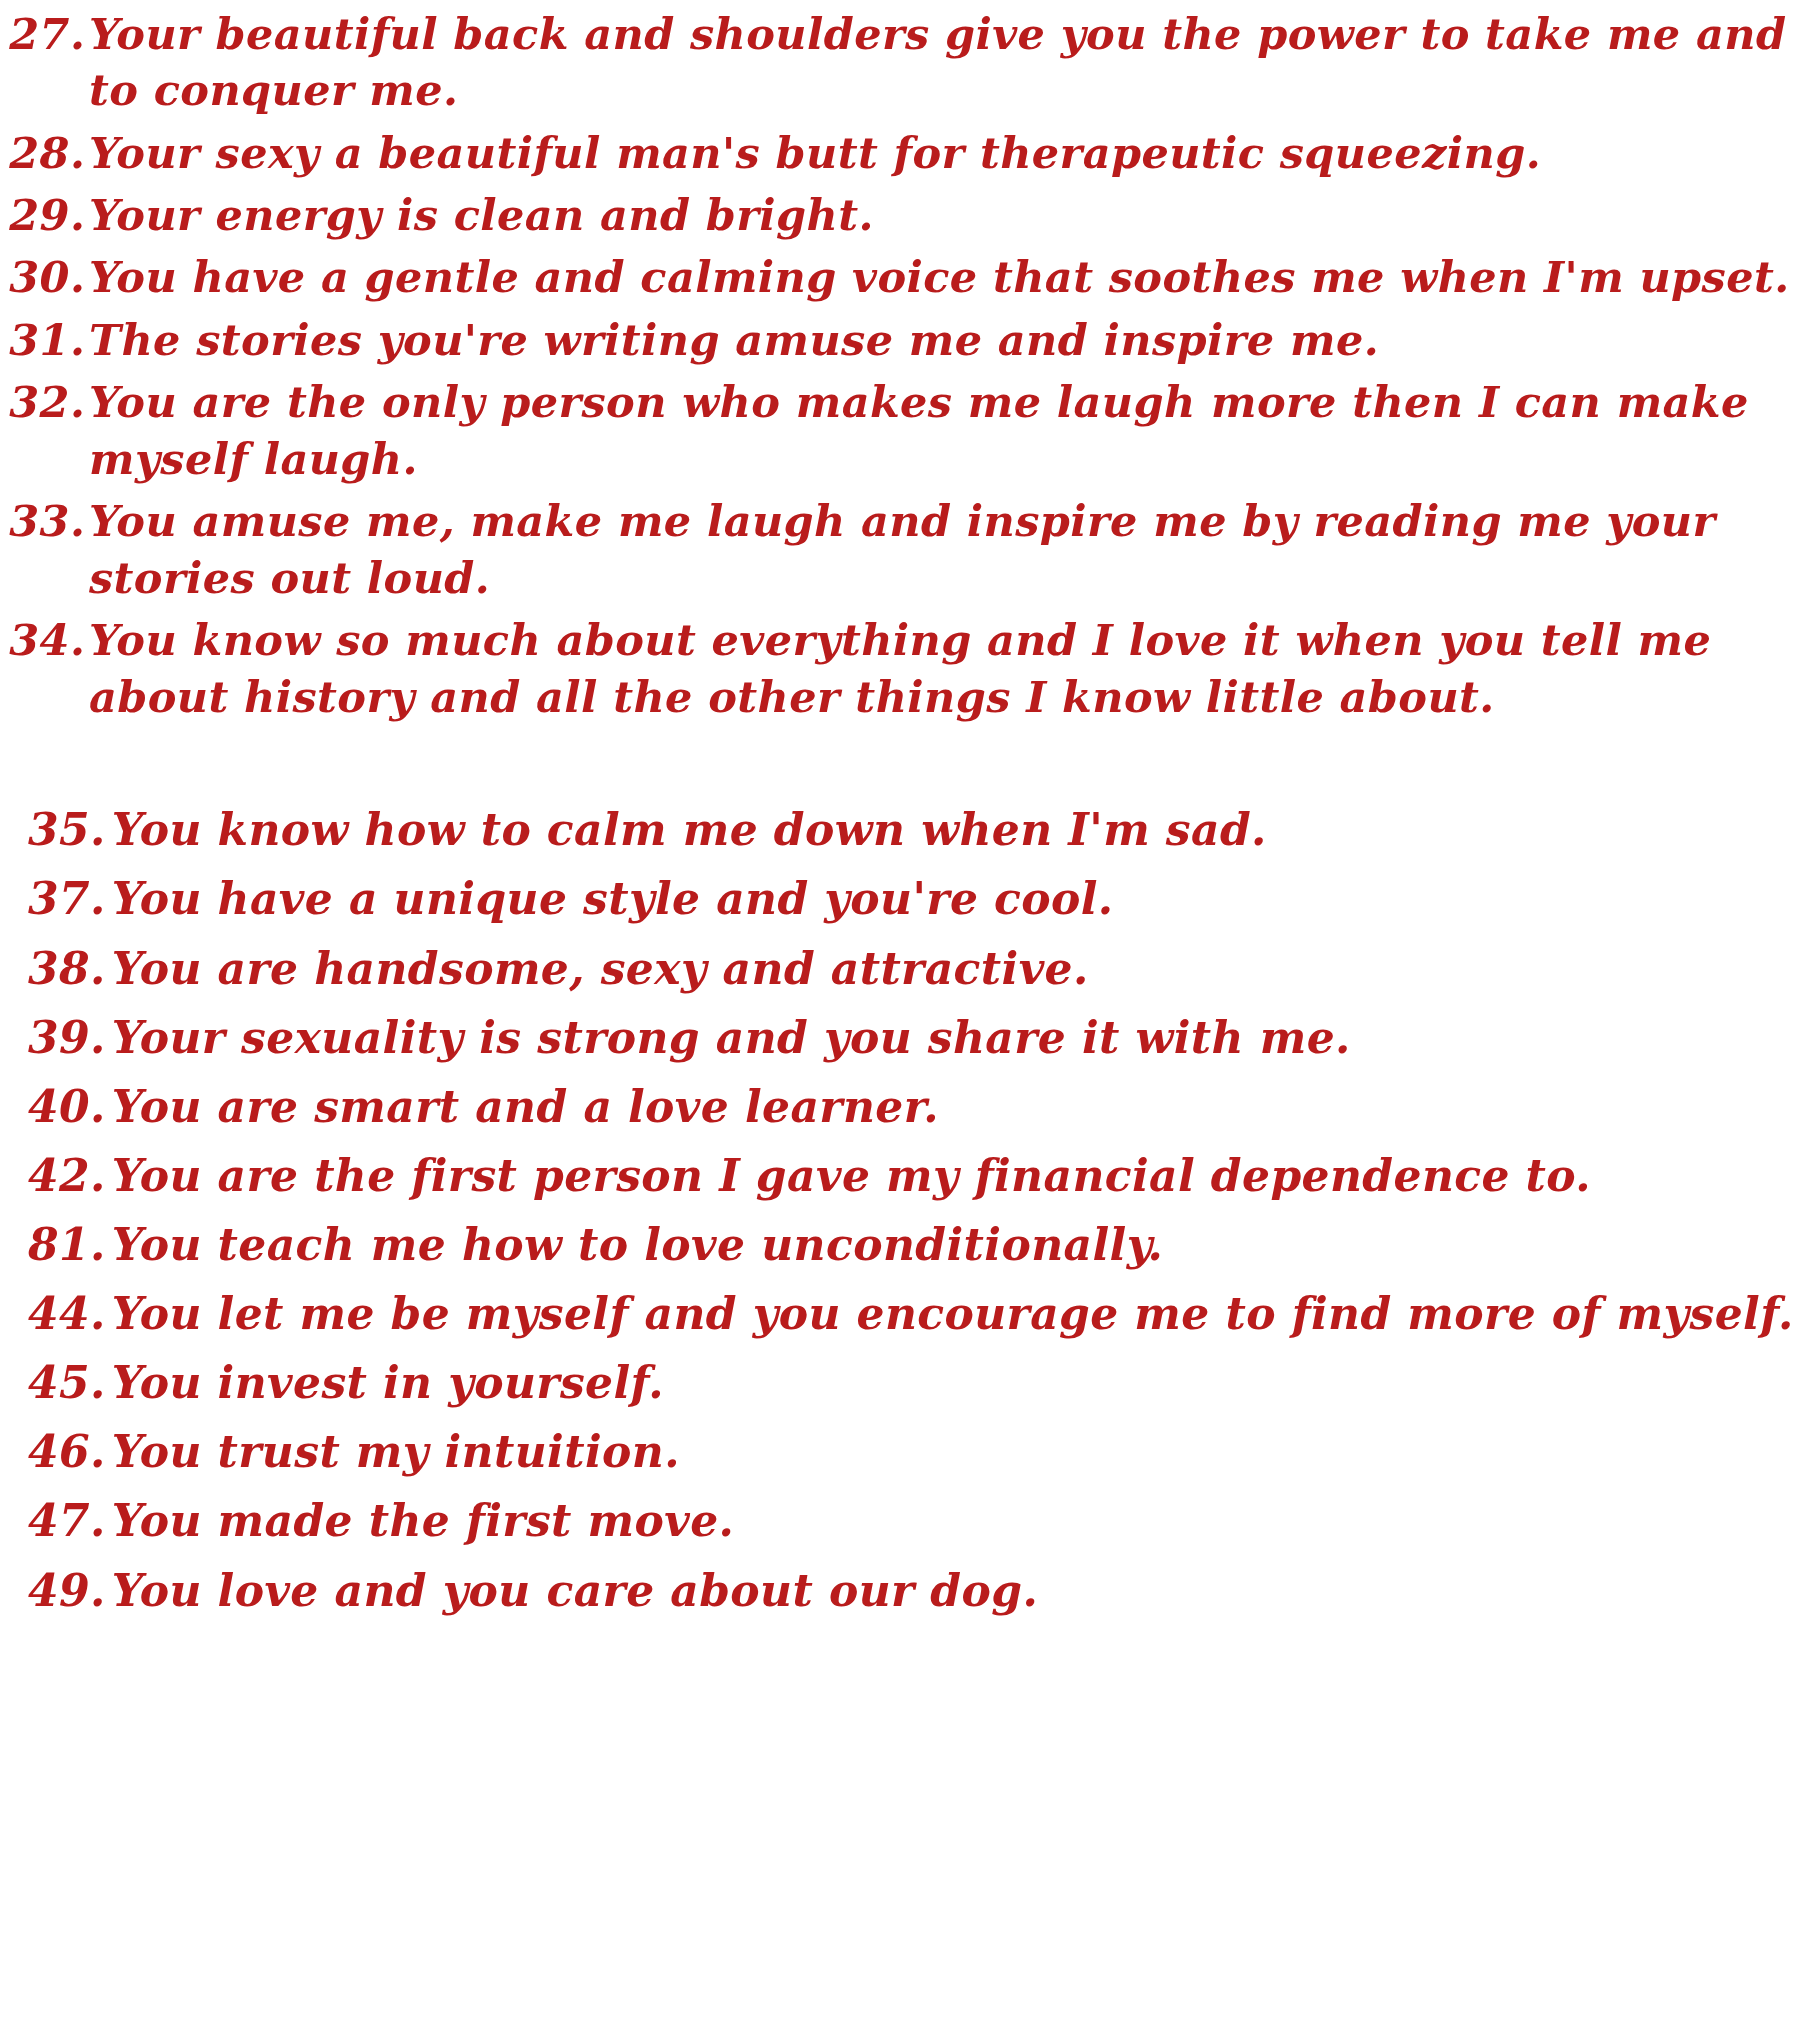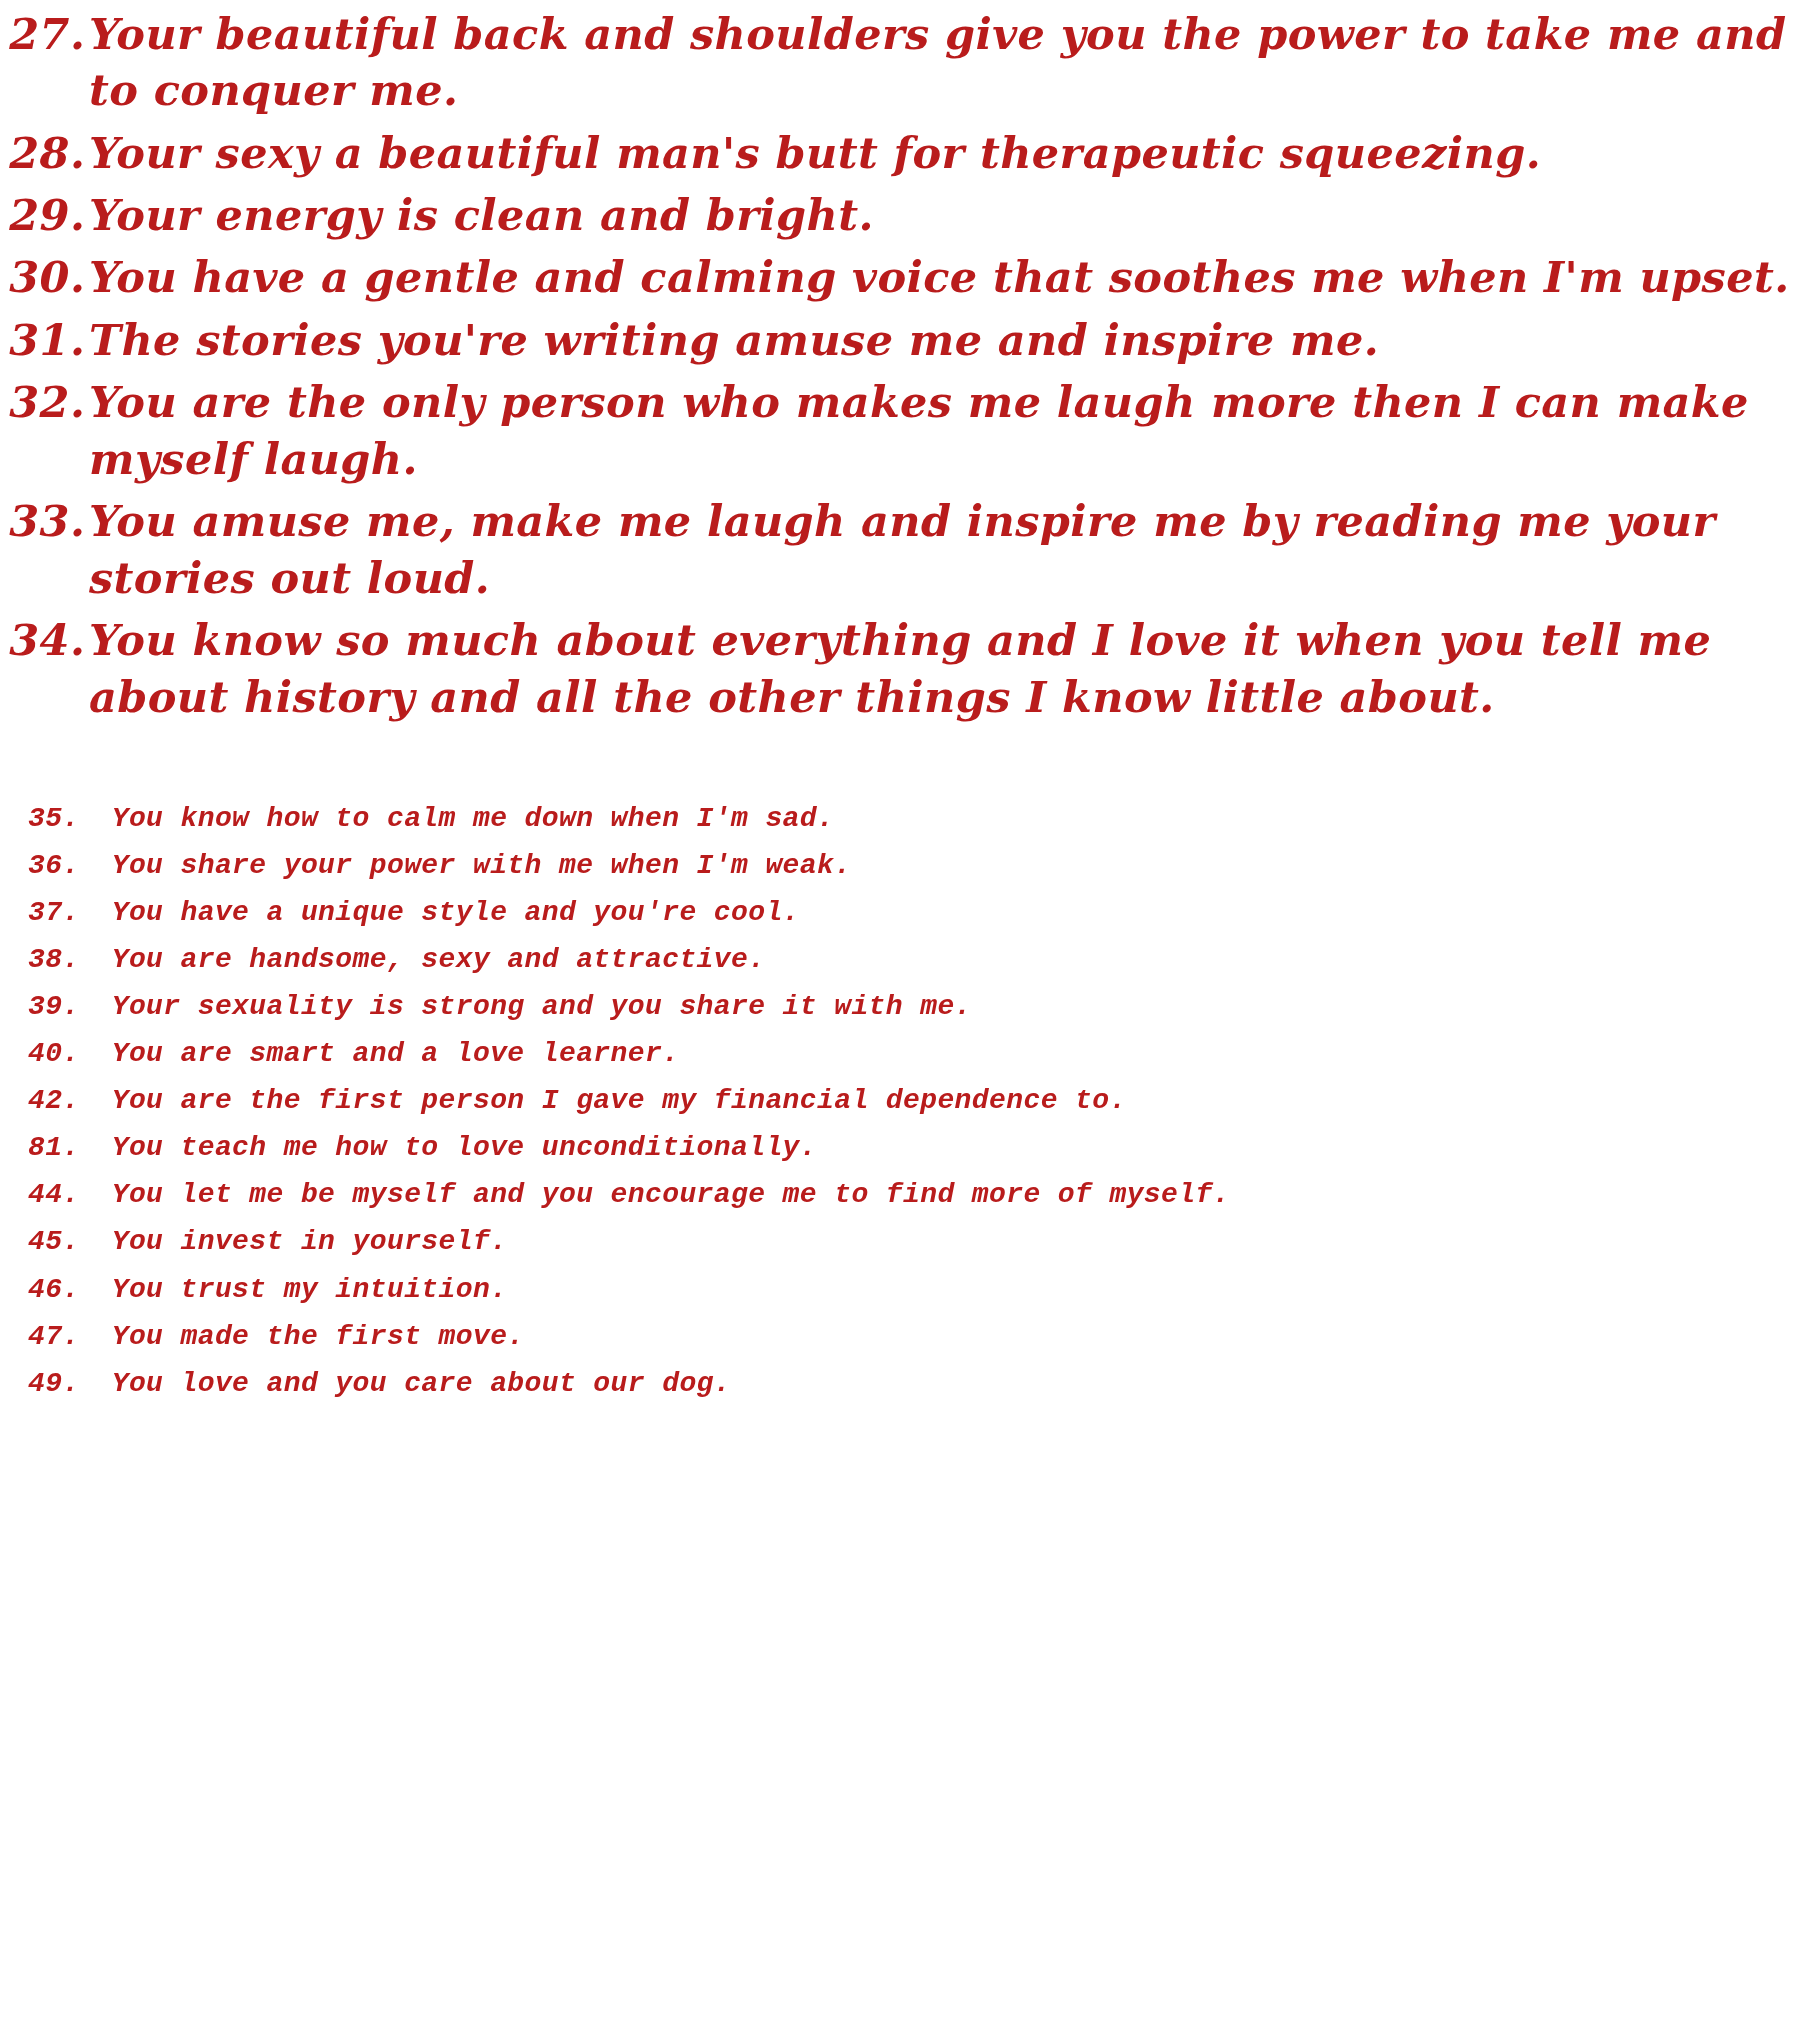--- a/index.html
+++ b/index.html
@@ -50,24 +50,23 @@
     min-width: 73px;
     text-align: left;
     font-style: italic;
     font-weight: 700;
   }
   .item .txt {
     flex: 1 1 auto;
     padding-left: 3.7px;
   }
   .block-two .item {
-    font-size: 28px;
+    font-size: 44px;
     line-height: 1.38;
     margin-bottom: 8.4px;
-    font-family: Liberation Mono, monospace;
   }
   .block-two .item .num {
     min-width: 80px;
   }
   .block-one .item .txt {
     text-indent: 0;
   }
   .item.wrap .txt {
     padding-left: 3.7px;
   }
@@ -116,24 +115,20 @@
   </div>
 
   <div class="spacer"></div>
 
   <div class="list-block block-two">
     <div class="item">
       <span class="num">35.</span>
       <span class="txt">You know how to calm me down when I'm sad.</span>
     </div>
     <div class="item">
-      <span class="num">36.</span>
-      <span class="txt">You share your power with me when I'm weak.</span>
-    </div>
-    <div class="item">
       <span class="num">37.</span>
       <span class="txt">You have a unique style and you're cool.</span>
     </div>
     <div class="item">
       <span class="num">38.</span>
       <span class="txt">You are handsome, sexy and attractive.</span>
     </div>
     <div class="item">
       <span class="num">39.</span>
       <span class="txt">Your sexuality is strong and you share it with me.</span>

